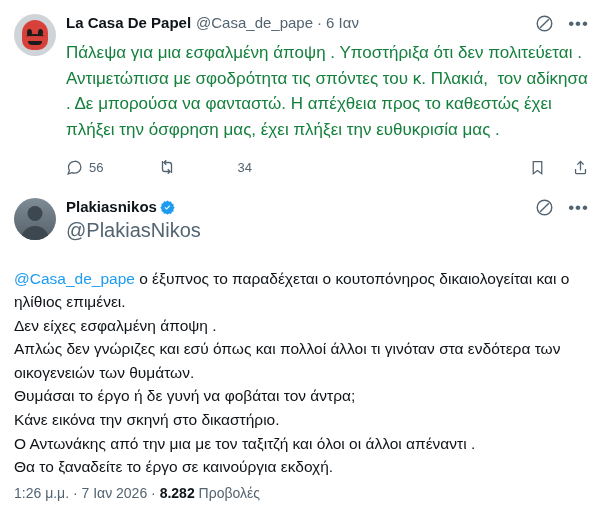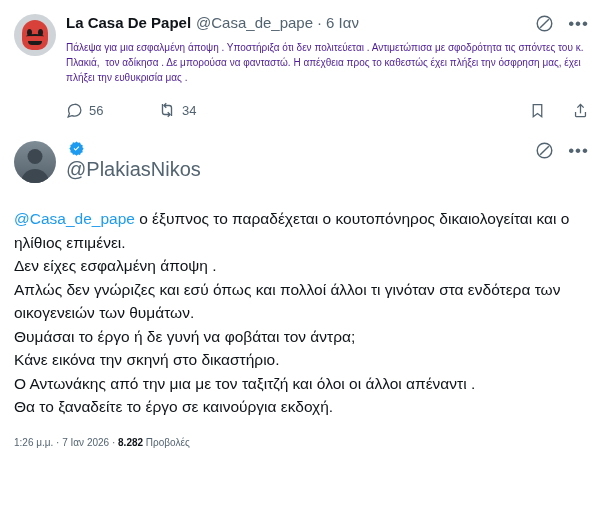--- a/index.html
+++ b/index.html
@@ -159,23 +159,23 @@
     letter-spacing: 1px;
     color: #536471;
   }
 
   .tweet1-body {
     margin-left: 52px;
     margin-top: -38px;
     padding-top: 0;
   }
   .tweet-text {
-    font-size: 10px;
+    font-size: 17px;
     line-height: 1.5;
-    color: #4c1d95;
+    color: #15803d;
     white-space: pre-wrap;
     word-wrap: break-word;
   }
   #t1-text {
     margin-top: 22px;
   }
 
   
   .actions {
     display: flex;
@@ -186,21 +186,21 @@
     font-size: 13px;
     height: 26px;
   }
   .act {
     display: flex;
     align-items: center;
     gap: 6px;
     color: #536471;
   }
   .act-reply { width: 92px; text-align: center; }
-  .act-rt { width: 94px; }
+  .act-rt { width: 94px; justify-content: space-between; }
   .act-like { width: 104px; }
   .act-views { width: 130px; }
   .act svg { display: block; }
   .spacer { flex: 1 1 auto; }
   .act-bookmark { margin-right: 26px; }
 
   
   .tweet2 {
     padding: 18px 14px 0 14px;
     box-sizing: border-box;
@@ -216,22 +216,22 @@
     margin-top: 24px;
     font-size: 15.5px;
     line-height: 1.52;
     color: #0f1419;
     white-space: pre-wrap;
     word-wrap: break-word;
   }
   .mention { color: #1d9bf0; }
 
   .meta {
-    margin-top: 18px;
-    font-size: 10px;
+    margin-top: 6px;
+    font-size: 14px;
     color: #536471;
   }
   .meta .bold {
     color: #0f1419;
     font-weight: bold;
   }
   .meta .views-label { color: #536471; }
 </style>
 </head>
 <body>
@@ -312,20 +312,21 @@
   </div>
 
   <div class="tweet2">
     <div class="tweet-head">
       <div class="avatar grey">
         <div class="head"></div>
         <div class="body"></div>
       </div>
       <div class="names names2">
         <div class="name-row">
+          <span class="display-name">Plakiasnikos</span>
           <span class="verified">
             <svg width="15" height="15" viewBox="0 0 24 24">
               <path fill="#1d9bf0" d="M12 1.6l2.5 2.1 3.2-.5 1.2 3 3 1.2-.5 3.2 2.1 2.5-2.1 2.5.5 3.2-3 1.2-1.2 3-3.2-.5L12 24.4 9.5 22.3l-3.2.5-1.2-3-3-1.2.5-3.2L.5 12.8l2.1-2.5-.5-3.2 3-1.2 1.2-3 3.2.5z" transform="translate(0 -0.8)"></path>
               <path fill="#ffffff" d="M10.6 15.6L7.4 12.4l1.3-1.3 1.9 1.9 4.6-4.6 1.3 1.3z"></path>
             </svg>
           </span>
         </div>
         <span class="handle2">@PlakiasNikos</span>
       </div>
       <div class="head-actions">

